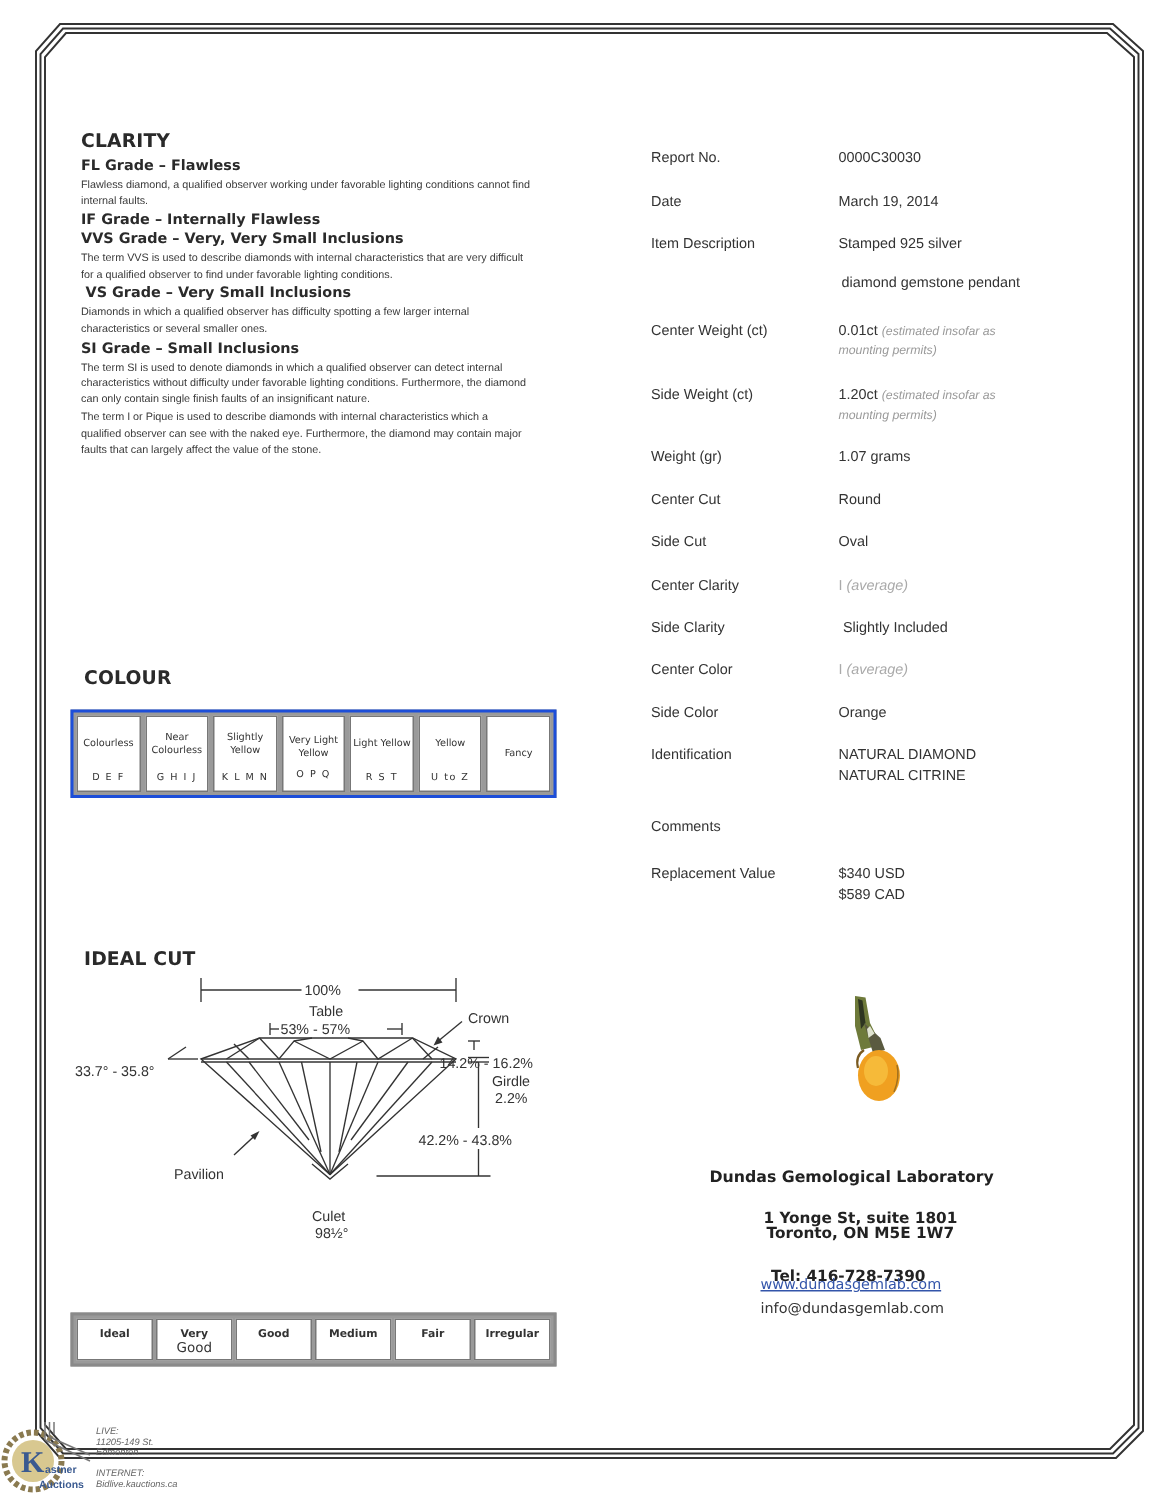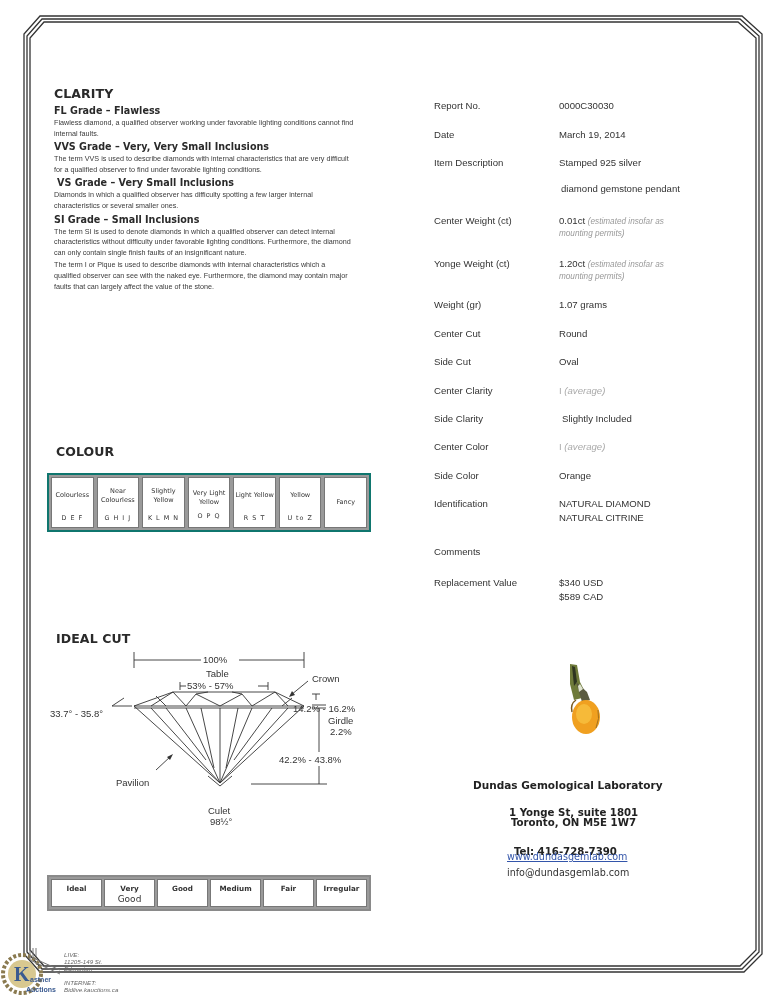--- a/index.html
+++ b/index.html
@@ -9,21 +9,21 @@
   .abs { position: absolute; }
   .h-section { font-family: "DejaVu Sans", sans-serif; font-weight: bold; font-size: 12.5px; color: #2a2a2a; letter-spacing: 0.1px; }
   .grade-title { font-family: "DejaVu Sans", sans-serif; font-weight: bold; font-size: 9.6px; color: #2a2a2a; }
   .grade-desc { font-size: 7.2px; line-height: 10.6px; color: #3a3a3a; }
   .clarity { position: absolute; left: 54px; top: 86px; width: 300px; }
   .clarity .h-section { margin-bottom: 4px; }
   .grade { margin-bottom: 2px; }
   .grade .grade-title { margin-bottom: 2px; }
 
   .colour-title { left: 56px; top: 444px; text-align: right; }
-  .colour-table { position: absolute; left: 47px; top: 473px; width: 324px; height: 59px; border: 2px solid #0f766e; background: #9a9a9a; display: flex; padding: 2px; gap: 3px; }
+  .colour-table { position: absolute; left: 47px; top: 473px; width: 324px; height: 59px; border: 2px solid #1d4ed8; background: #9a9a9a; display: flex; padding: 2px; gap: 3px; }
   .colour-cell { flex: 1; background: #fff; border: 1px solid #777; display: flex; flex-direction: column; align-items: center; justify-content: center; text-align: center; font-family: "DejaVu Sans", sans-serif; font-size: 6.5px; line-height: 9px; color: #333; padding: 1px; }
   .colour-cell .lbl { min-height: 27px; display: flex; align-items: center; }
   .colour-cell .codes { margin-top: 5px; letter-spacing: 1px; font-size: 6.4px; }
   .colour-cell.fancy { justify-content: center; }
 
   .cut-title { left: 56px; top: 631px; }
   .cut-table { position: absolute; left: 47px; top: 875px; width: 324px; height: 36px; border: 2px solid #8a8a8a; background: #9a9a9a; display: flex; padding: 2px; gap: 2px; }
   .cut-cell { flex: 1; background: #fff; border: 1px solid #777; text-align: center; font-family: "DejaVu Sans", sans-serif; font-weight: bold; font-size: 7.2px; color: #333; padding-top: 3px; line-height: 11px; }
   .cut-cell .big { font-size: 9px; font-weight: normal; }
 
@@ -61,20 +61,21 @@
   </g>
 </svg>
 
 <div class="clarity">
   <div class="h-section">CLARITY</div>
   <div class="grade">
     <div class="grade-title">FL Grade – Flawless</div>
     <div class="grade-desc">Flawless diamond, a qualified observer working under favorable lighting conditions cannot find internal faults.</div>
   </div>
   <div class="grade">
+    <div class="grade-title">IF Grade – Internally Flawless</div>
   </div>
   <div class="grade">
     <div class="grade-title">VVS Grade – Very, Very Small Inclusions</div>
     <div class="grade-desc">The term VVS is used to describe diamonds with internal characteristics that are very difficult for a qualified observer to find under favorable lighting conditions.</div>
   </div>
   <div class="grade">
     <div class="grade-title" style="padding-left:3px">VS Grade – Very Small Inclusions</div>
     <div class="grade-desc">Diamonds in which a qualified observer has difficulty spotting a few larger internal characteristics or several smaller ones.</div>
   </div>
   <div class="grade">
@@ -217,21 +218,21 @@
   </div>
   <div class="row" style="top:117px">
     <span class="k">Center Weight (ct)</span>
     <span class="v">
       <span>0.01ct</span>
       <span class="note">(estimated insofar as</span>
       <span class="note2">mounting permits)</span>
     </span>
   </div>
   <div class="row" style="top:160px">
-    <span class="k">Yonge Weight (ct)</span>
+    <span class="k">Side Weight (ct)</span>
     <span class="v">
       <span>1.20ct</span>
       <span class="note">(estimated insofar as</span>
       <span class="note2">mounting permits)</span>
     </span>
   </div>
   <div class="row" style="top:201px">
     <span class="k">Weight (gr)</span>
     <span class="v">1.07 grams</span>
   </div>

